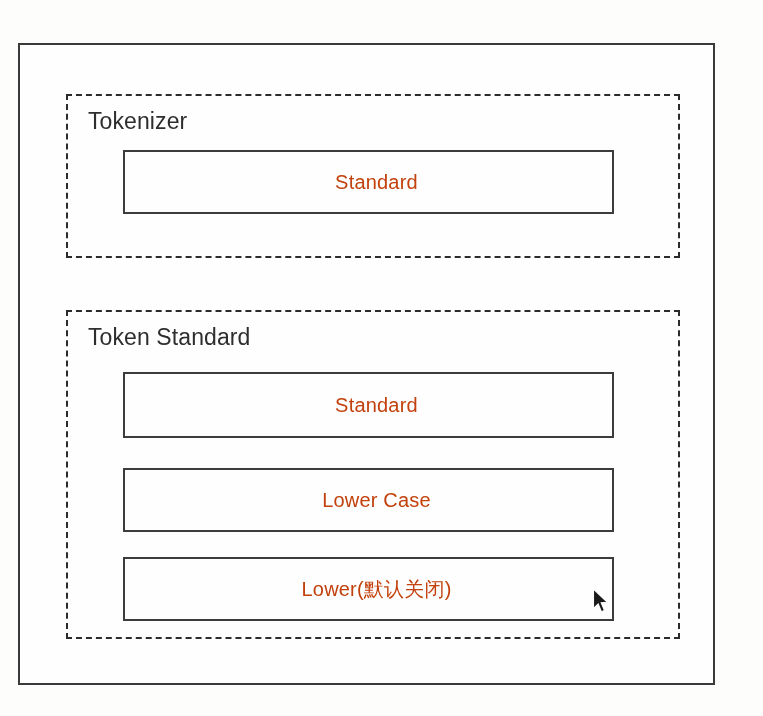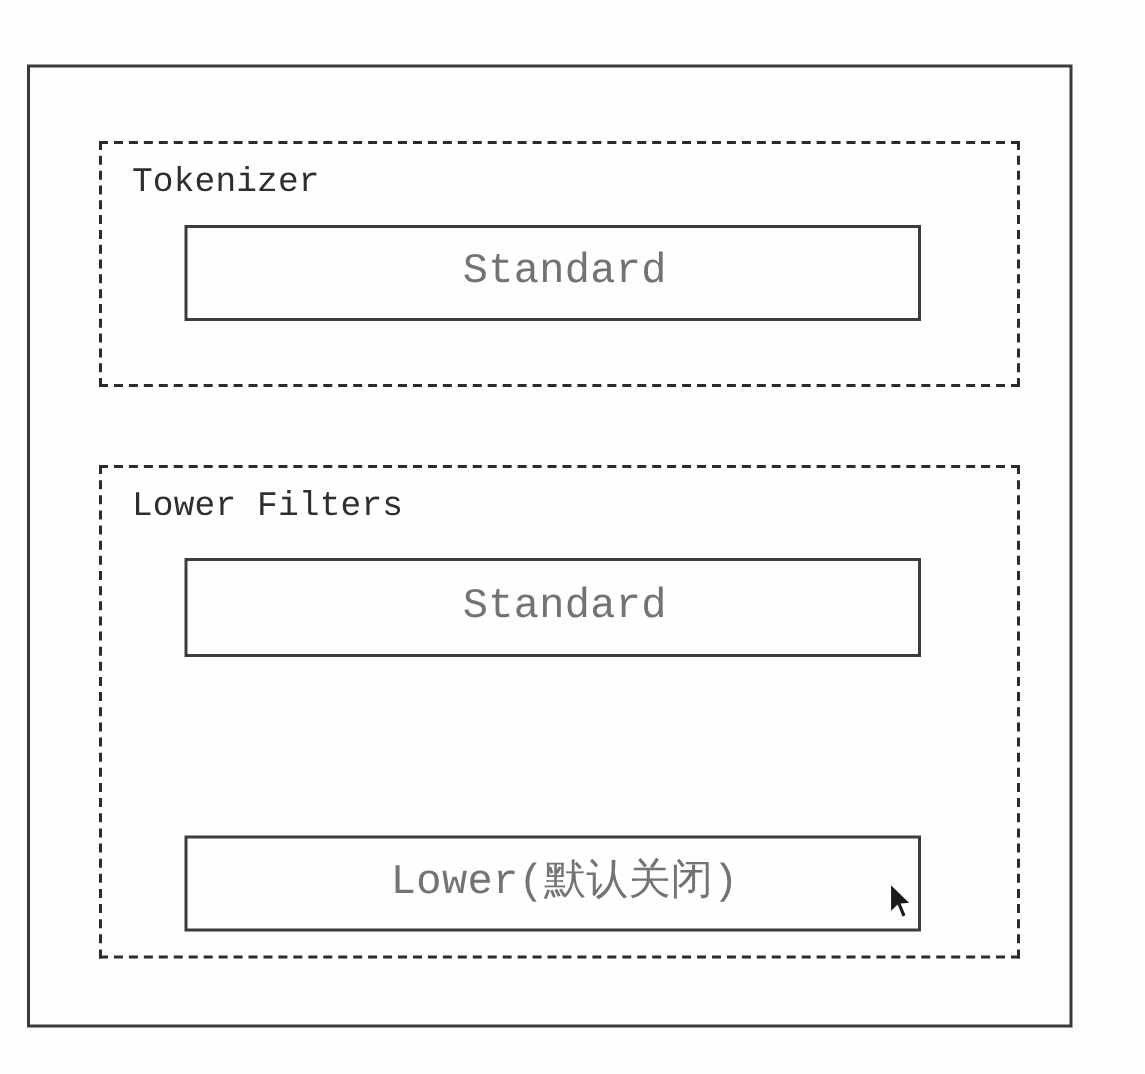--- a/index.html
+++ b/index.html
@@ -7,21 +7,21 @@
     margin: 0;
     padding: 0;
     background: #ffffff;
   }
 
   #canvas {
     position: relative;
     width: 763px;
     height: 716px;
     background: #fdfdfb;
-    font-family: Liberation Mono, monospace;
+    font-family: Liberation Sans, sans-serif;
     overflow: hidden;
   }
 
   
   .outer-box {
     position: absolute;
     left: 18px;
     top: 43px;
     width: 697px;
     height: 642px;
@@ -69,23 +69,23 @@
     width: 491px;
     box-sizing: border-box;
     border: 2px solid #3c3c3c;
     background: #fefefe;
     display: flex;
     align-items: center;
     justify-content: center;
   }
 
   .item-label {
-    font-size: 28px;
+    font-size: 20px;
     line-height: 32px;
-    color: #737373;
+    color: #c2410c;
     letter-spacing: 0.2px;
     white-space: nowrap;
     position: relative;
     left: 8px;                
   }
 
   
   .tokenizer .item-box.row0 { top: 54px; height: 64px; }
 
   
@@ -112,26 +112,29 @@
 
     <div class="group-box tokenizer">
       <div class="group-label">Tokenizer</div>
 
       <div class="item-box row0">
         <span class="item-label">Standard</span>
       </div>
     </div>
 
     <div class="group-box token-filters">
-      <div class="group-label">Lower Filters</div>
+      <div class="group-label">Token Standard</div>
 
       <div class="item-box row0">
         <span class="item-label">Standard</span>
       </div>
 
+      <div class="item-box row1">
+        <span class="item-label">Lower Case</span>
+      </div>
 
       <div class="item-box row2">
         <span class="item-label">Lower(默认关闭)</span>
       </div>
     </div>
 
   </div>
 
   <div class="mouse-cursor">
     <svg width="18" height="26" viewBox="0 0 18 26" xmlns="http://www.w3.org/2000/svg">

